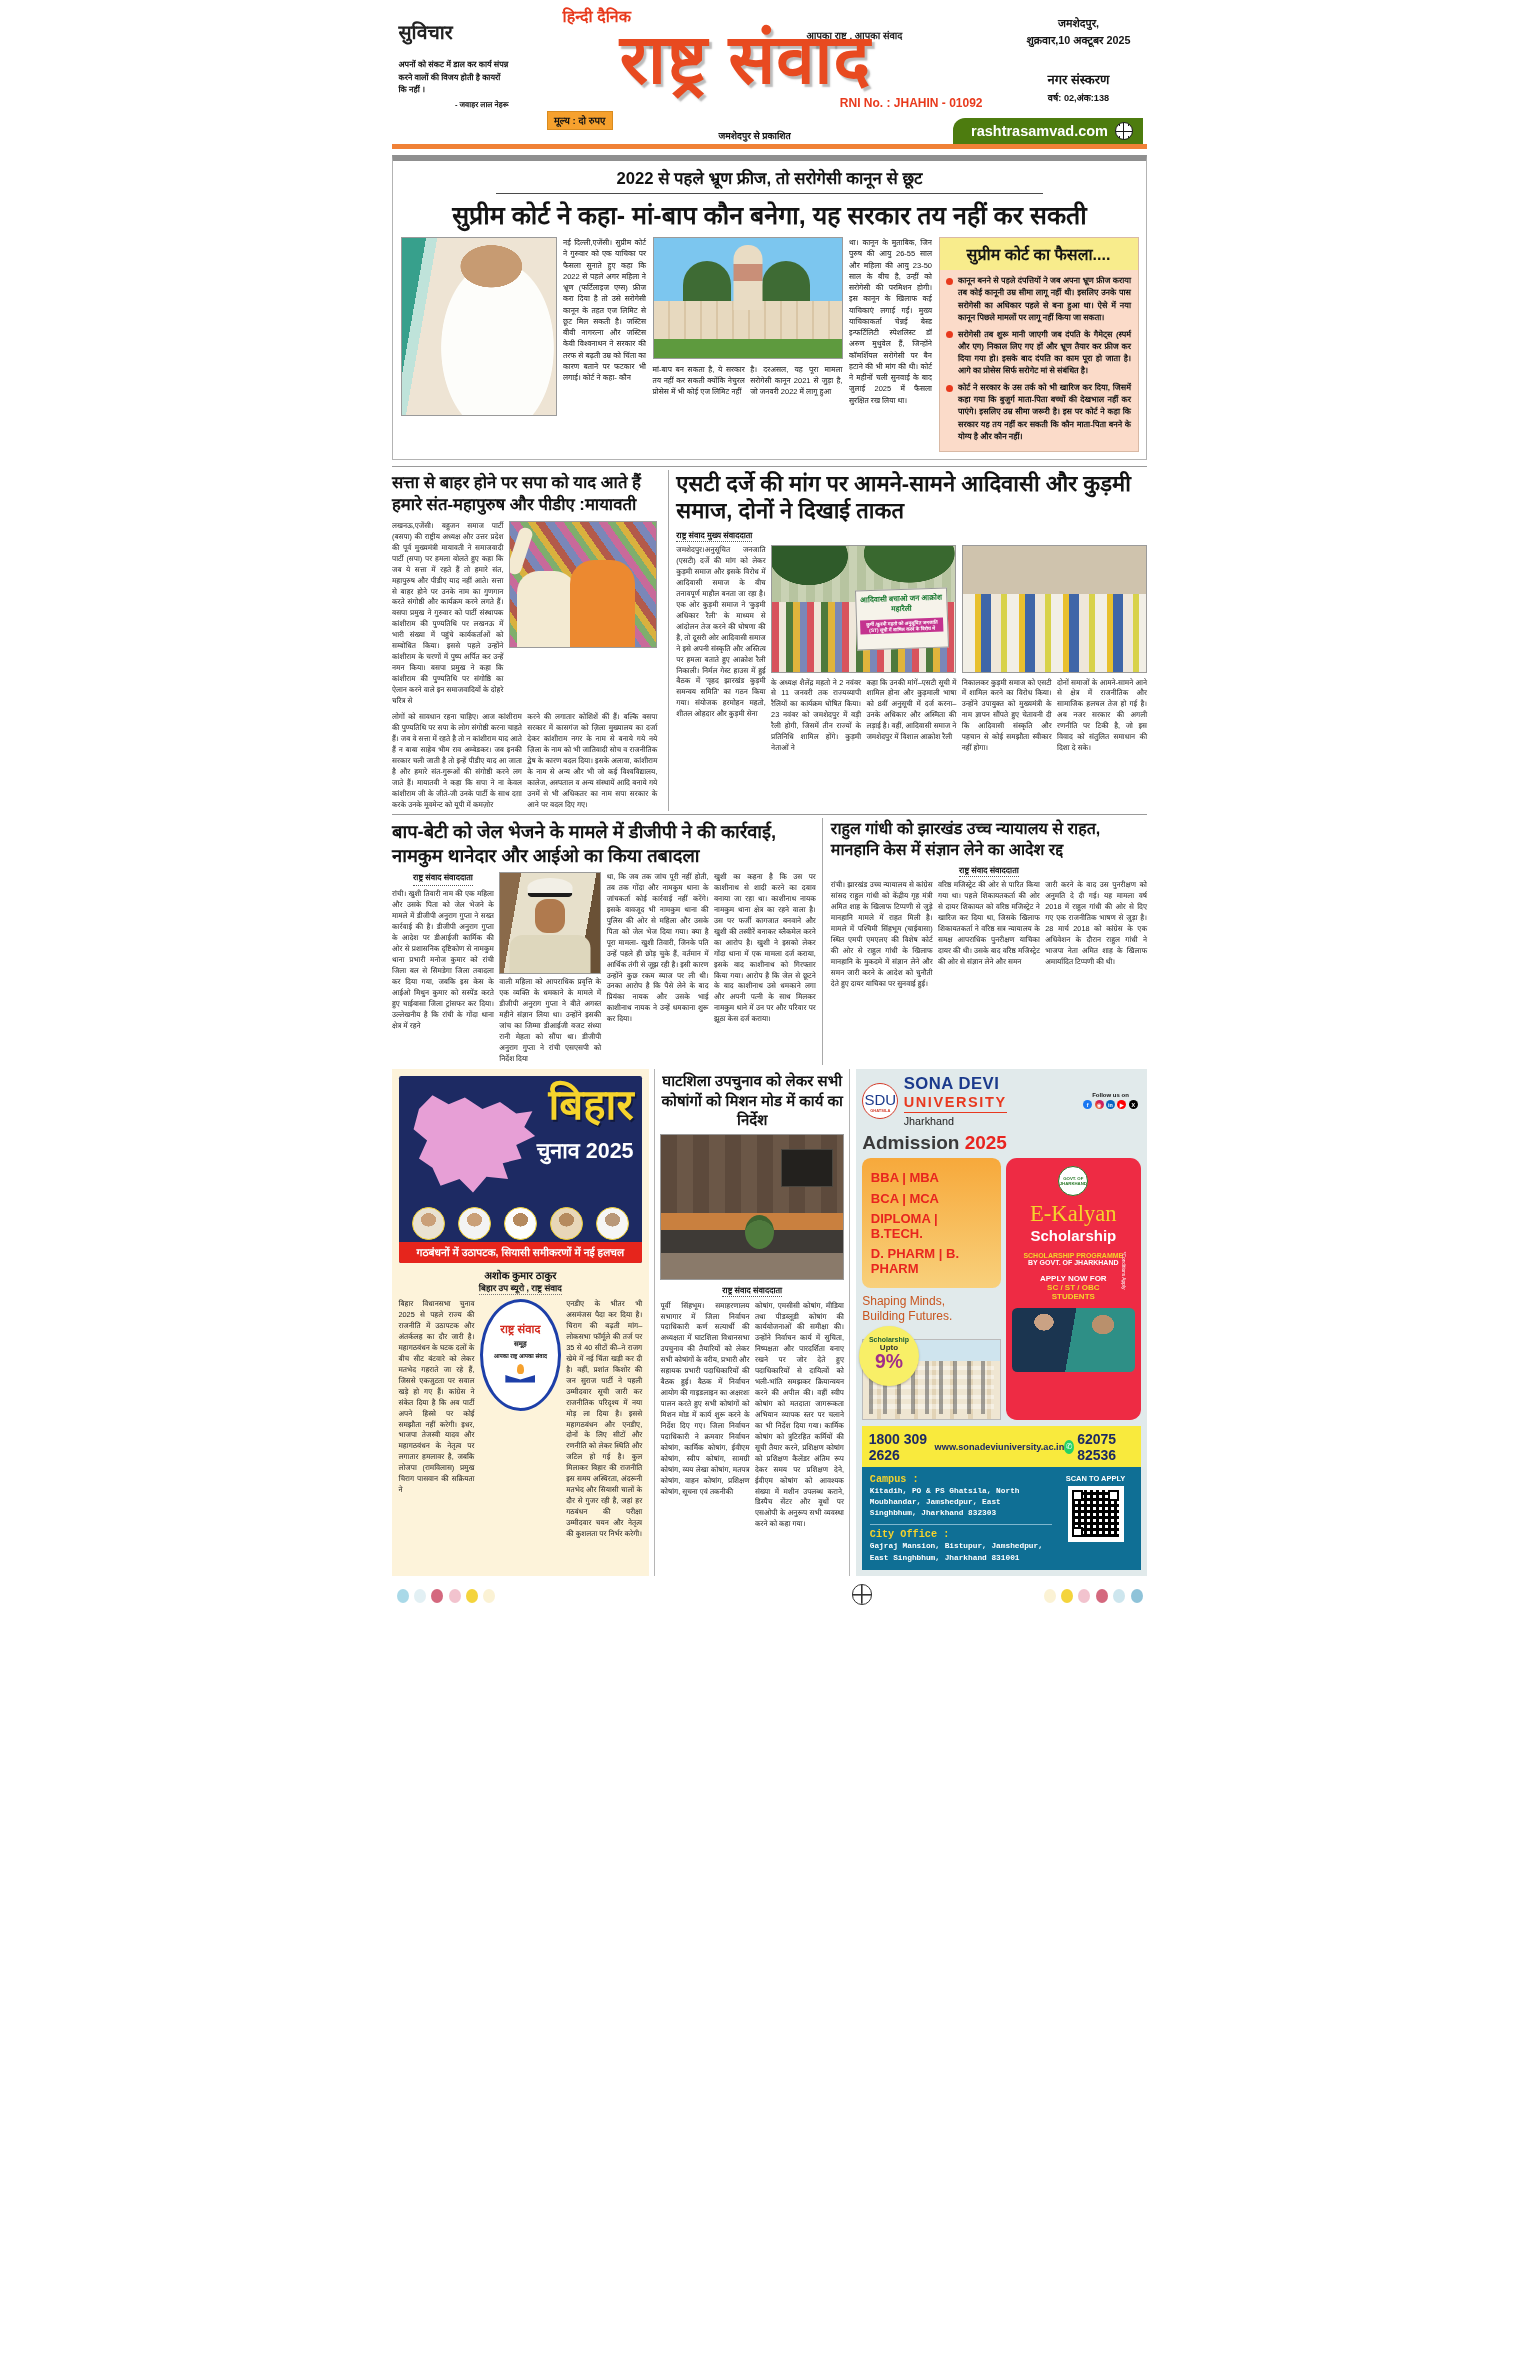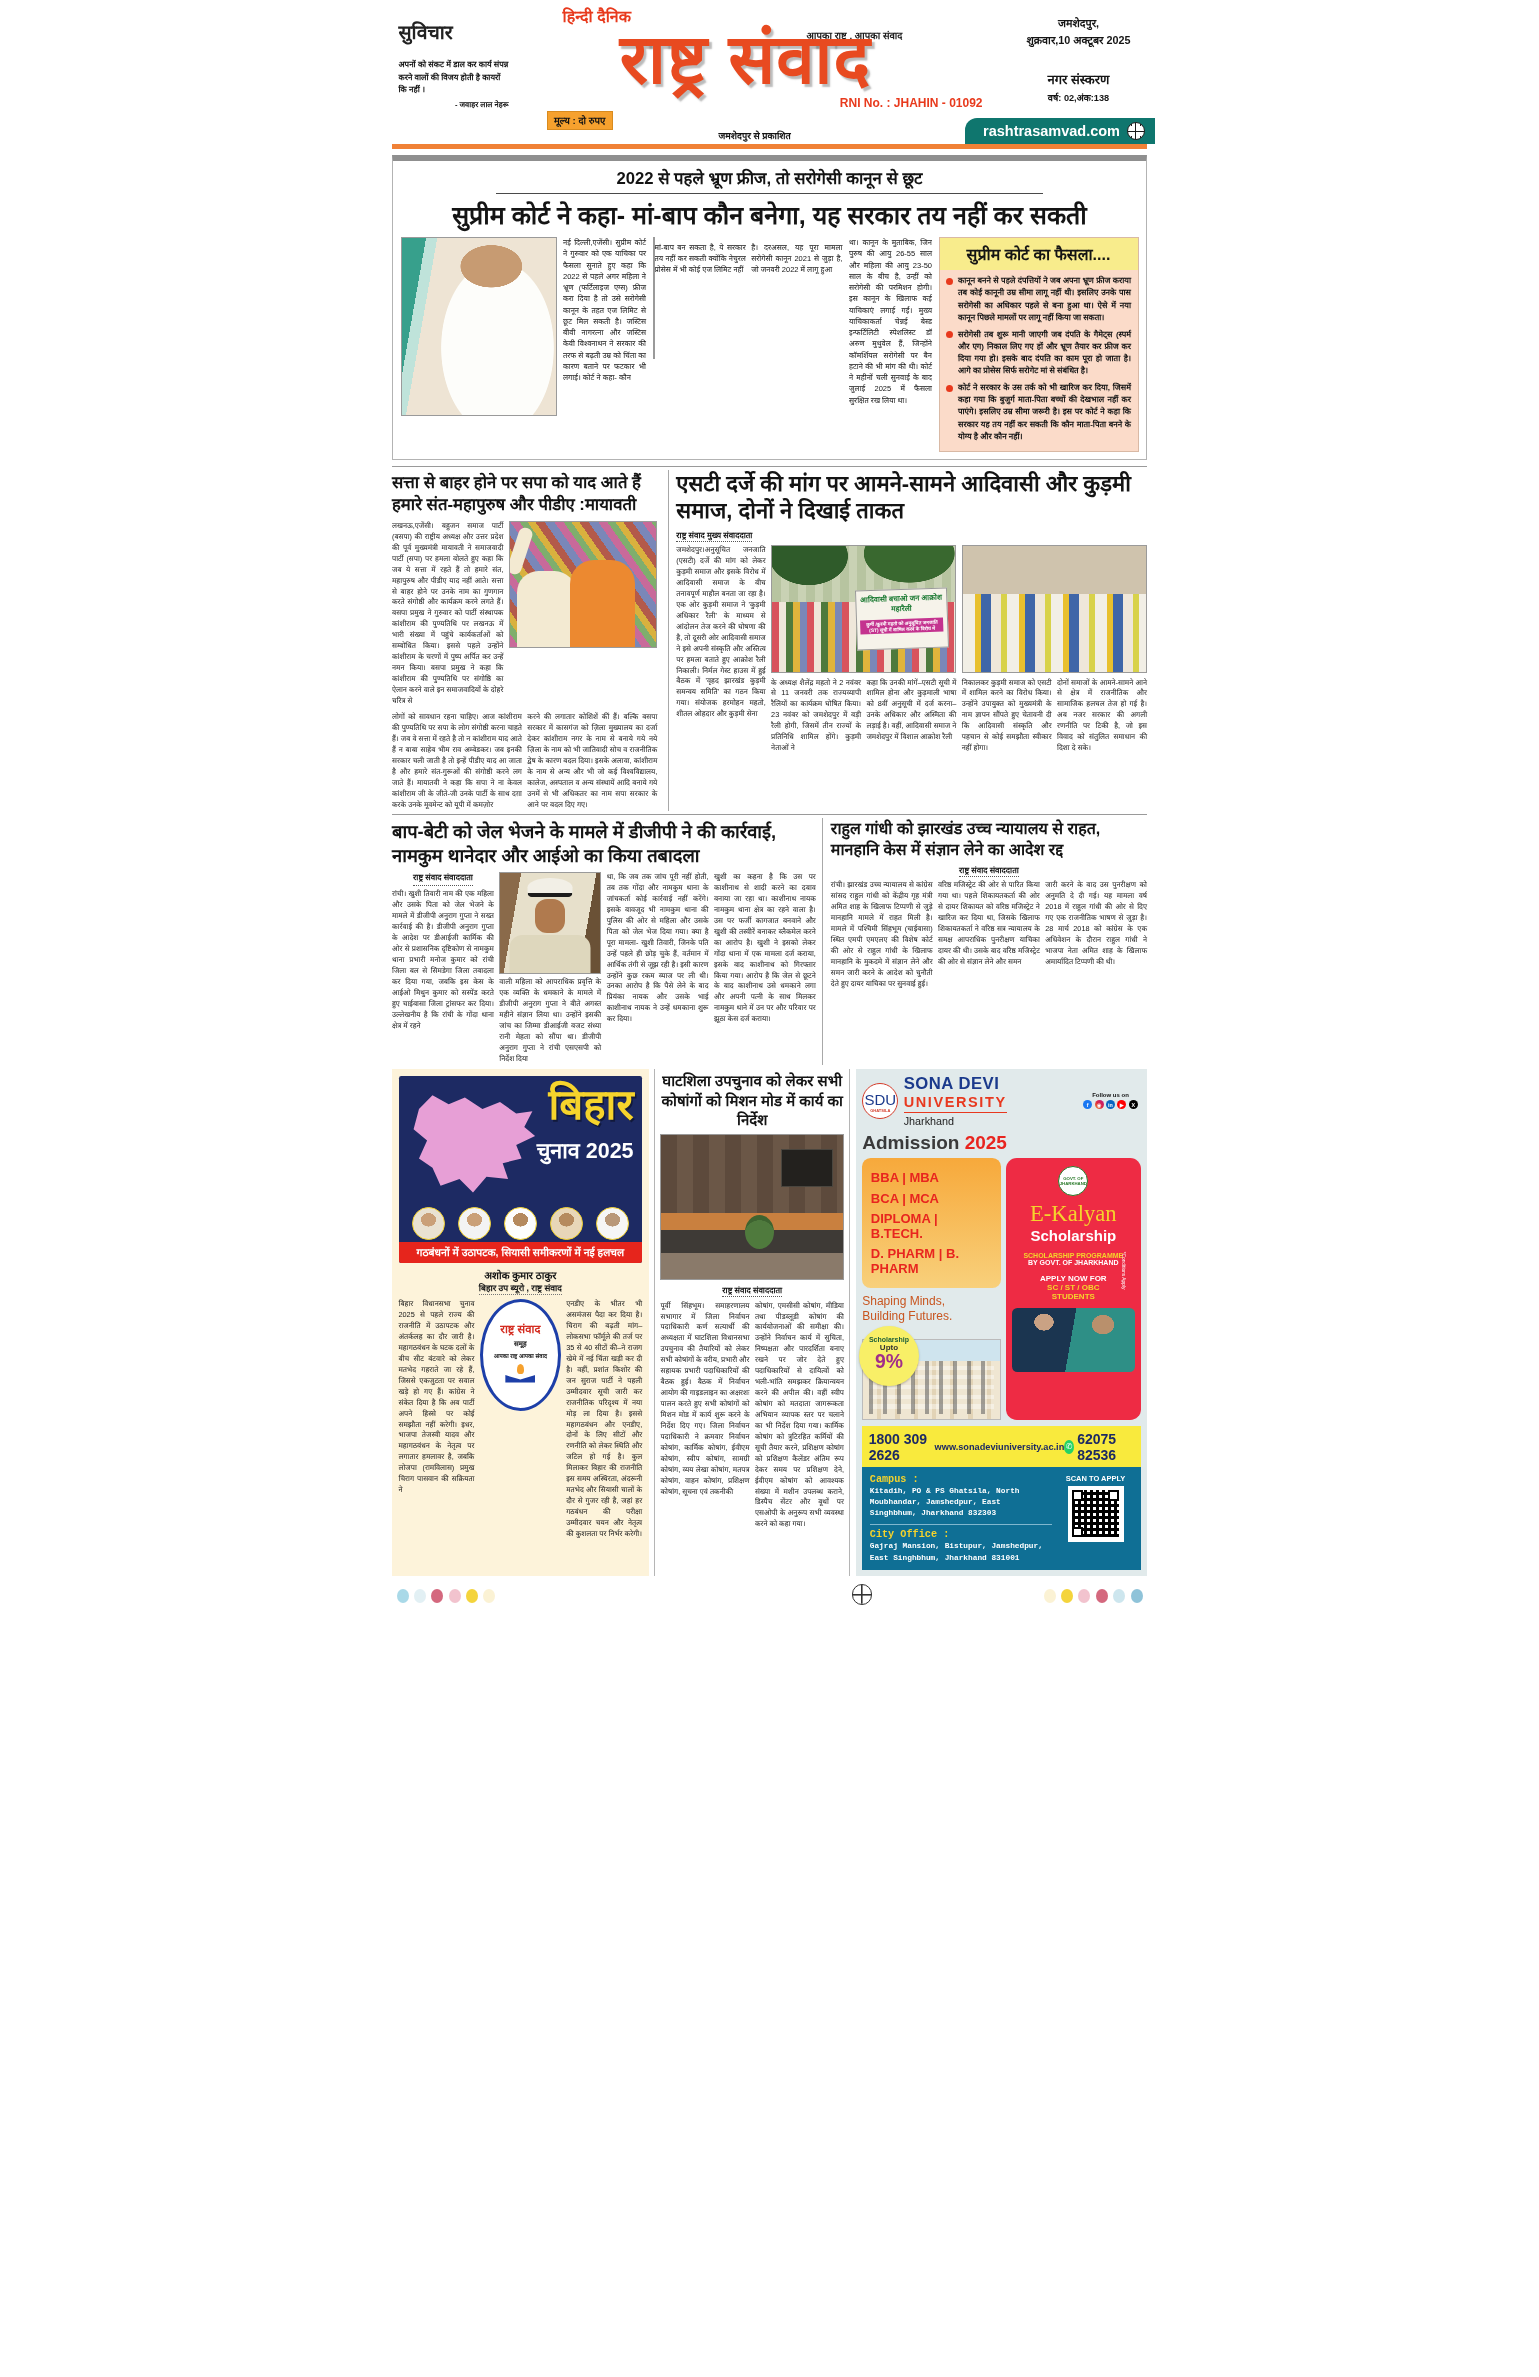--- a/index.html
+++ b/index.html
@@ -15,21 +15,21 @@
   .suvichar .sv-author { text-align:right; font-size:7.5px; font-weight:700; margin-top:2.2px; }
   .daily { position:absolute; left:178px; top:5.4px; color:#e83a1d; font-size:16px; font-weight:800; }
   .tagline { position:absolute; right:252px; top:29px; font-size:9.7px; font-weight:800; color:#1c1c1c; }
   .mast-title { position:absolute; left:151px; top:25px; width:420px; text-align:center;
                 font-size:69px; font-weight:800; color:#e84a20; letter-spacing:1.1px; line-height:1;
                 text-shadow:2.7px 2.7px 1.6px rgba(60,60,60,.35); }
   .price-box { position:absolute; left:162px; bottom:14px; background:#f6a12e; border:0.5px solid #d98b1f;
                font-size:9.7px; font-weight:800; padding:2.2px 6.5px; }
   .published { position:absolute; left:334px; bottom:2.2px; font-size:9.2px; font-weight:800; }
   .rni { position:absolute; right:172px; bottom:34px; color:#e83a1d; font-size:12px; font-weight:800; }
-  .web-bar { position:absolute; right:0; bottom:0; background:#0f766e; color:#fff; display:flex;
+  .web-bar { position:absolute; right:12px; bottom:0; background:#4d7c0f; color:#fff; display:flex;
              align-items:center; gap:6.5px; padding:3.8px 9.7px 3.8px 18.3px; border-radius:12px 0 0 0; }
   .web-bar .site { font-size:14.5px; font-weight:800; }
   .globe { width:18.3px; height:18.3px; border:1.1px solid #1b1b1b; border-radius:50%; background:
            radial-gradient(circle at 50% 50%, transparent 0 64%, transparent 64%),
            linear-gradient(#1b1b1b 0 0) center/100% 1.1px no-repeat,
            linear-gradient(#1b1b1b 0 0) center/1.1px 100% no-repeat,
            radial-gradient(ellipse 40% 90% at 50% 50%, transparent 0 78%, #1b1b1b 79% 84%, transparent 85%),
            #fff; }
   .mast-right { position:absolute; right:7.5px; top:15px; width:137px; text-align:center; font-weight:800; }
   .mr-city { font-size:10.8px; line-height:1.6; }
@@ -42,21 +42,21 @@
   .kicker { width:74%; margin:0 auto; text-align:center; font-size:16.7px; font-weight:800;
             border-bottom:1.6px solid #4a4a4a; padding-bottom:4.3px; }
   .lead-headline { text-align:center; font-size:25px; font-weight:800; margin:6.5px 0 7.5px; line-height:1.15; }
   .lead-body { display:flex; gap:6.5px; }
   .ph { border:0.5px solid #9a9a9a; }
   .photo-pregnancy { width:156px; height:179px; flex:none; background:
       radial-gradient(51px 35px at 58% 16%, #c79b72 0 60%, rgba(0,0,0,0) 61%),
       radial-gradient(81px 124px at 62% 62%, #fdfdfa 0 69%, rgba(0,0,0,0) 70%),
       linear-gradient(100deg, #37a08c 0 13%, #bfe3da 13% 19%, #eee4d4 19%); }
   .news-col { flex:1; font-size:7.5px; line-height:1.5; text-align:justify; }
-  .lead-mid { width:190px; flex:none; display:flex; flex-direction:row; }
+  .lead-mid { width:190px; flex:none; display:flex; flex-direction:column; }
   .photo-sc { height:122px; position:relative; overflow:hidden;
               background:linear-gradient(#7cc6ef 0 58%, #8ed2f4 58%); }
   .sc-dome { position:absolute; left:50%; top:6.5px; transform:translateX(-50%); width:29px; height:65px;
              background:linear-gradient(#e9dcc4 0 30%, #c98f78 30% 55%, #e9dcc4 55%); border-radius:14px 14px 0 0; }
   .sc-wing { position:absolute; bottom:19.4px; left:0; right:0; height:38px;
              background:repeating-linear-gradient(90deg,#e7d9bf 0 14px,#d9c6a6 14px 16px); }
   .sc-tree1,.sc-tree2 { position:absolute; bottom:16px; width:48px; height:81px; border-radius:25px;
              background:radial-gradient(circle at 50% 35%, #3e6b34 0 60%, #2f5427 61%); }
   .sc-tree1 { left:29px; } .sc-tree2 { right:32px; }
   .sc-lawn { position:absolute; bottom:0; left:0; right:0; height:19.4px; background:#5e9a3e; }

